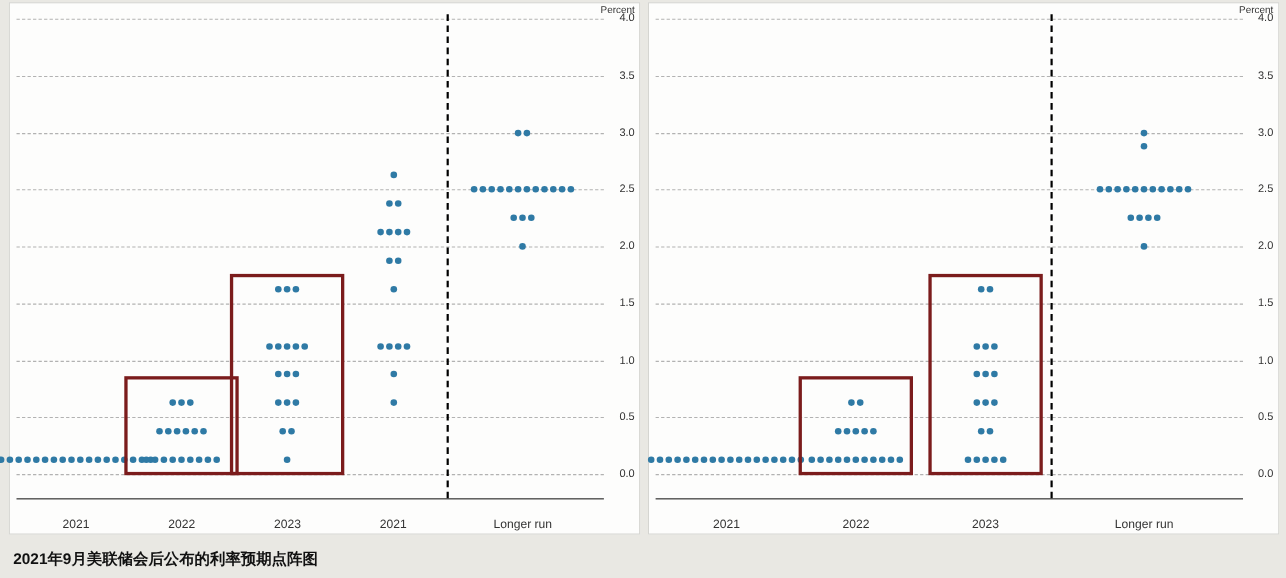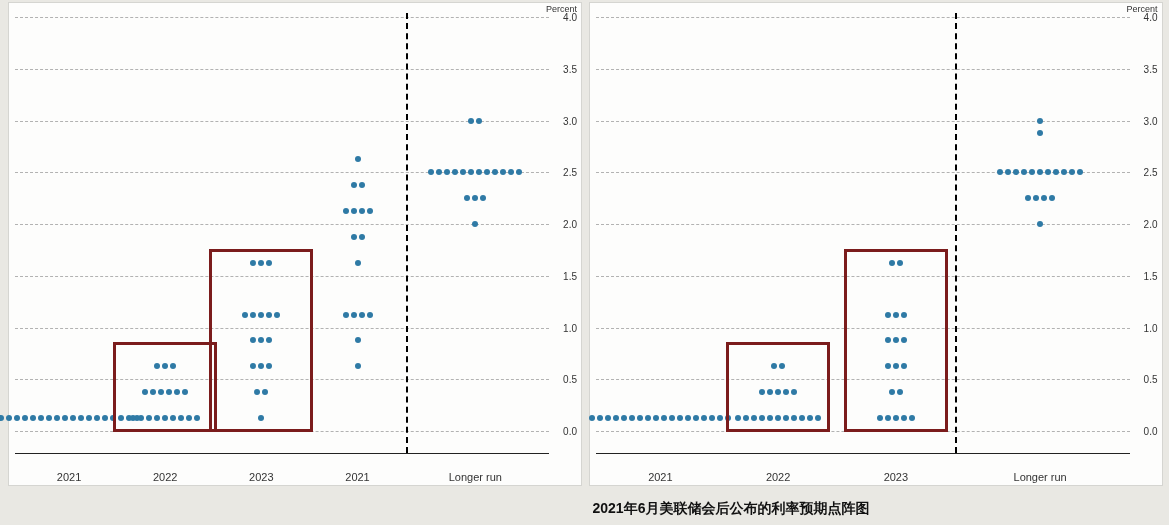--- a/index.html
+++ b/index.html
@@ -210,20 +210,21 @@
         <div class="dot" style="left: 478.294px; bottom: 312.75px;"></div>
         <div class="dot" style="left: 486.294px; bottom: 312.75px;"></div>
         <div class="dot" style="left: 494.294px; bottom: 312.75px;"></div>
         <div class="dot" style="left: 502.294px; bottom: 312.75px;"></div>
         <div class="dot" style="left: 510.294px; bottom: 312.75px;"></div>
         <div class="dot" style="left: 462.294px; bottom: 364.5px;"></div>
         <div class="dot" style="left: 470.294px; bottom: 364.5px;"></div>
         <div class="red-box" style="left: 104.22px; width: 104px; top: 339.2px; height: 89.625px;"></div>
         <div class="red-box" style="left: 200.367px; width: 104px; top: 246.05px; height: 182.775px;"></div>
       </div>
+    <div class="caption">2021年9月美联储会后公布的利率预期点阵图</div>
   </div>
   <div class="chart-wrap">
     <div class="panel" id="panel-right" style="width: 572px; height: 482px;">
         <div class="ylabel-top">Percent</div>
         <div class="ytick" style="bottom: 54px;">0.0</div>
         <div class="gridline" style="top: 428px;"></div>
         <div class="ytick" style="bottom: 105.75px;">0.5</div>
         <div class="gridline" style="top: 376.25px;"></div>
         <div class="ytick" style="bottom: 157.5px;">1.0</div>
         <div class="gridline" style="top: 324.5px;"></div>
@@ -313,15 +314,14 @@
         <div class="dot" style="left: 458.629px; bottom: 312.75px;"></div>
         <div class="dot" style="left: 466.629px; bottom: 312.75px;"></div>
         <div class="dot" style="left: 474.629px; bottom: 312.75px;"></div>
         <div class="dot" style="left: 482.629px; bottom: 312.75px;"></div>
         <div class="dot" style="left: 490.629px; bottom: 312.75px;"></div>
         <div class="dot" style="left: 450.629px; bottom: 351.562px;"></div>
         <div class="dot" style="left: 450.629px; bottom: 364.5px;"></div>
         <div class="red-box" style="left: 136.629px; width: 104px; top: 339.2px; height: 89.625px;"></div>
         <div class="red-box" style="left: 254.382px; width: 104px; top: 246.05px; height: 182.775px;"></div>
       </div>
-    <div class="caption">2021年6月美联储会后公布的利率预期点阵图</div>
   </div>
 </div>
 
 </body></html>

